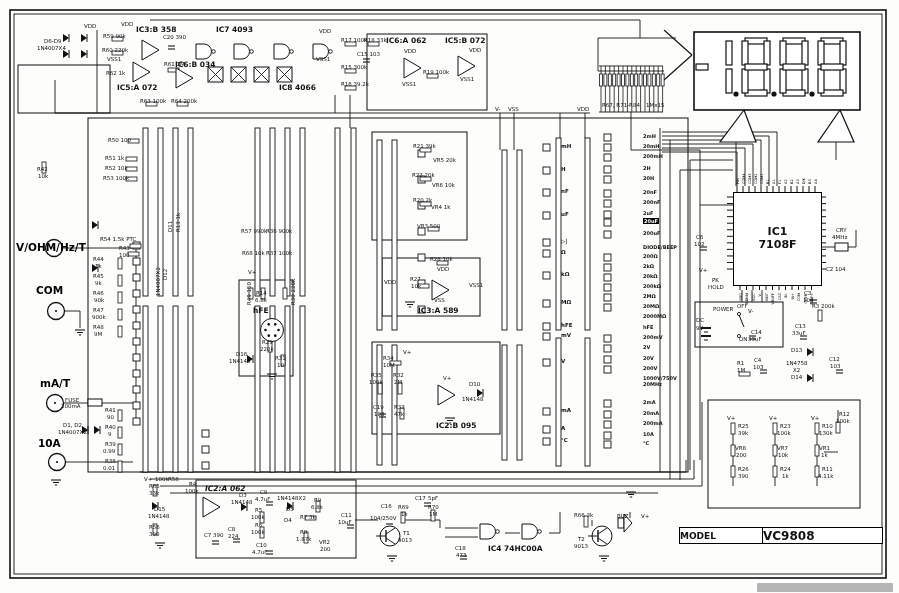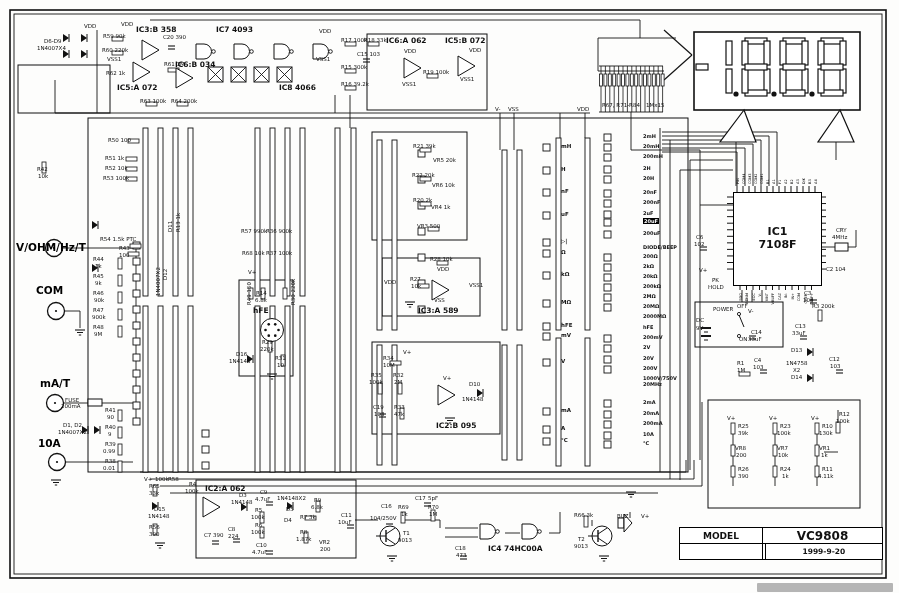--- a/index.html
+++ b/index.html
@@ -11,21 +11,21 @@
   .lb.b{font-weight:bold;font-size:7.5px;}
   .lb.r{transform:rotate(-90deg);transform-origin:left top;}
   .jk{position:absolute;font-weight:bold;font-size:10.5px;color:#000;white-space:nowrap;}
   .sc{position:absolute;font-size:5.5px;font-weight:bold;white-space:nowrap;}
   .rg{position:absolute;font-size:5px;font-weight:bold;white-space:nowrap;}
   .rg.hl{background:#000;color:#fff;padding:0 1px;}
   .ic1box{position:absolute;left:733px;top:192px;width:87px;height:92px;border:1.6px solid #000;
           background:#fff;display:flex;flex-direction:column;align-items:center;justify-content:center;}
   .ic1name{font-weight:bold;font-size:11px;text-align:center;line-height:1.15;}
   .tb{position:absolute;left:679px;top:527px;width:204px;border-collapse:collapse;background:#fff;}
-  .tb td{border:1.6px solid #000;text-align:center;font-weight:bold;padding:0;height:15px;}
+  .tb td{border:1.6px solid #000;text-align:left;font-weight:bold;padding:0;height:15px;}
   .tb .mlab{font-size:9px;width:82px;}
   .tb .mval{font-size:12px;}
   .tb .h2{font-size:8.5px;}
   .tb .dval{font-size:7.5px;}
   .wm{position:absolute;left:757px;top:583px;width:136px;height:9px;background:#b5b5b5;
       border-radius:1px;}
 </style>
 </head>
 <body>
 
@@ -729,21 +729,21 @@
       <span class="lb" style="left: 155px; top: 477px;">100k</span>
       <span class="lb" style="left: 168px; top: 477px;">R58</span>
       <span class="lb" style="left: 149px; top: 484px;">R65</span>
       <span class="lb" style="left: 149px; top: 491px;">33k</span>
       <span class="lb" style="left: 154px; top: 507px;">D15</span>
       <span class="lb" style="left: 148px; top: 514px;">1N4148</span>
       <span class="lb" style="left: 149px; top: 525px;">R56</span>
       <span class="lb" style="left: 149px; top: 532px;">390</span>
       <span class="lb" style="left: 189px; top: 482px;">R4</span>
       <span class="lb" style="left: 185px; top: 489px;">100k</span>
-      <span class="lb b" style="left: 205px; top: 485px;">IC2:A 062</span>
+      <span class="lb b" style="left: 205px; top: 485px; font-style: italic;">IC2:A 062</span>
       <span class="lb" style="left: 239px; top: 493px;">D3</span>
       <span class="lb" style="left: 231px; top: 500px;">1N4148</span>
       <span class="lb" style="left: 260px; top: 490px;">C9</span>
       <span class="lb" style="left: 255px; top: 497px;">4.7uF</span>
       <span class="lb" style="left: 277px; top: 496px;">1N4148X2</span>
       <span class="lb" style="left: 286px; top: 507px;">D5</span>
       <span class="lb" style="left: 314px; top: 498px;">R9</span>
       <span class="lb" style="left: 311px; top: 505px;">6.8k</span>
       <span class="lb" style="left: 255px; top: 508px;">R5</span>
       <span class="lb" style="left: 251px; top: 515px;">100k</span>
@@ -892,22 +892,17 @@
       <span>7108F</span>
     </div>
   </div>
 
   <table class="tb">
     <tbody>
         <tr>
       <td class="mlab">MODEL</td>
       <td class="mval" colspan="2">VC9808</td>
     </tr>
-    <tr>
-      <td></td>
-      <td></td>
-      <td class="dval">1999-9-20</td>
-    </tr>
   </tbody>
     </table>
 
   <div class="wm"></div>
 </div>
 
 </body></html>

